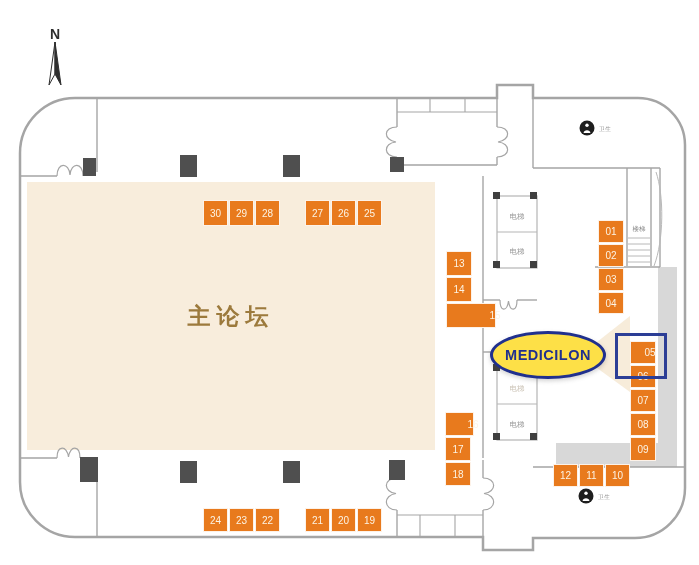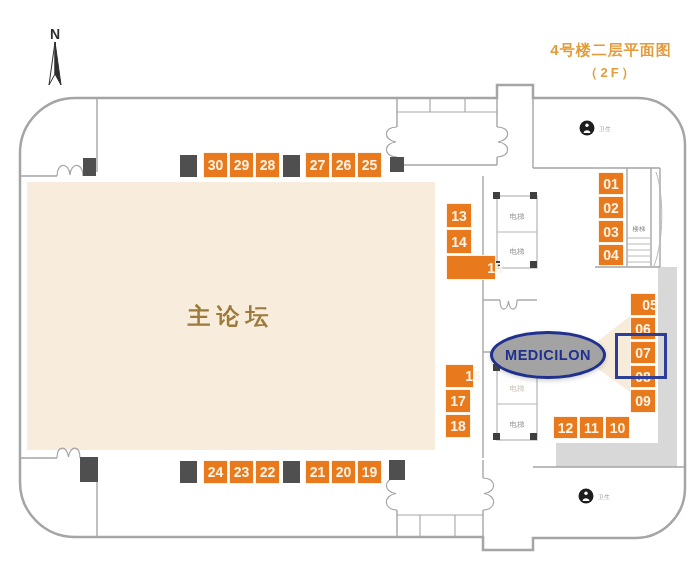--- a/index.html
+++ b/index.html
@@ -18,43 +18,39 @@
   .subtitle .l2{font-size:13px;font-weight:bold;color:var(--subtitle,#e49b3a);letter-spacing:3px;margin-top:4px;}
 
   
   .plan-svg{position:absolute;left:0;top:0;z-index:1;}
   .hall-label{position:absolute;left:27px;top:182px;width:408px;height:268px;z-index:2;
               display:flex;align-items:center;justify-content:center;
               font-size:23px;font-weight:bold;color:var(--hallText,#9c7a3c);letter-spacing:6px;}
   #booth-layer{position:absolute;left:0;top:0;width:699px;height:565px;z-index:3;}
   .booth{position:absolute;background:var(--booth,#e87a1d);color:#fcf3e4;
          display:flex;align-items:center;justify-content:center;
-         font-size:14px;font-weight:bold;border:1px solid rgba(255,255,255,.9);}
+         font-size:10px;font-weight:normal;border:1px solid rgba(255,255,255,.9);margin-top:48px;}
   .logo{position:absolute;left:490px;top:331px;width:116px;height:48px;z-index:4;
-        background:#a3a3a3;border:3px solid #20308e;border-radius:50%;
+        background:#fde047;border:3px solid #20308e;border-radius:50%;
         display:flex;align-items:center;justify-content:center;
         font-size:14.5px;font-weight:bold;color:#20308e;letter-spacing:.5px;
         box-shadow:0 2px 4px rgba(80,80,80,.25);}
   .hl-box{position:absolute;left:615px;top:333px;width:52px;height:46px;z-index:5;
           border:3px solid var(--hl,#2c3e96);background:transparent;}
 </style>
 </head>
 <body>
 
 <div class="stage">
 
   <div class="compass-n">N</div>
   <svg class="compass-svg" width="22" height="48">
     <polygon points="11,2 5,45 11,34" fill="#ffffff" stroke="#2e2e2e" stroke-width="1"></polygon>
     <polygon points="11,2 17,45 11,34" fill="#2e2e2e" stroke="#2e2e2e" stroke-width="1"></polygon>
   </svg>
-  <div class="subtitle">
-    <div class="l1">4号楼二层平面图</div>
-    <div class="l2">（2F）</div>
-  </div>
 
   <svg class="plan-svg" width="699" height="565">
 
     <rect x="27" y="182" width="408" height="268" fill="#f8eddc"></rect>
 
     <polygon points="597,342 630,316 630,392 597,368" fill="#f7ecda"></polygon>
 
     <rect x="658" y="267" width="19" height="178" fill="#d8d8d8"></rect>
     <rect x="556" y="443" width="121" height="24" fill="#d8d8d8"></rect>
 

